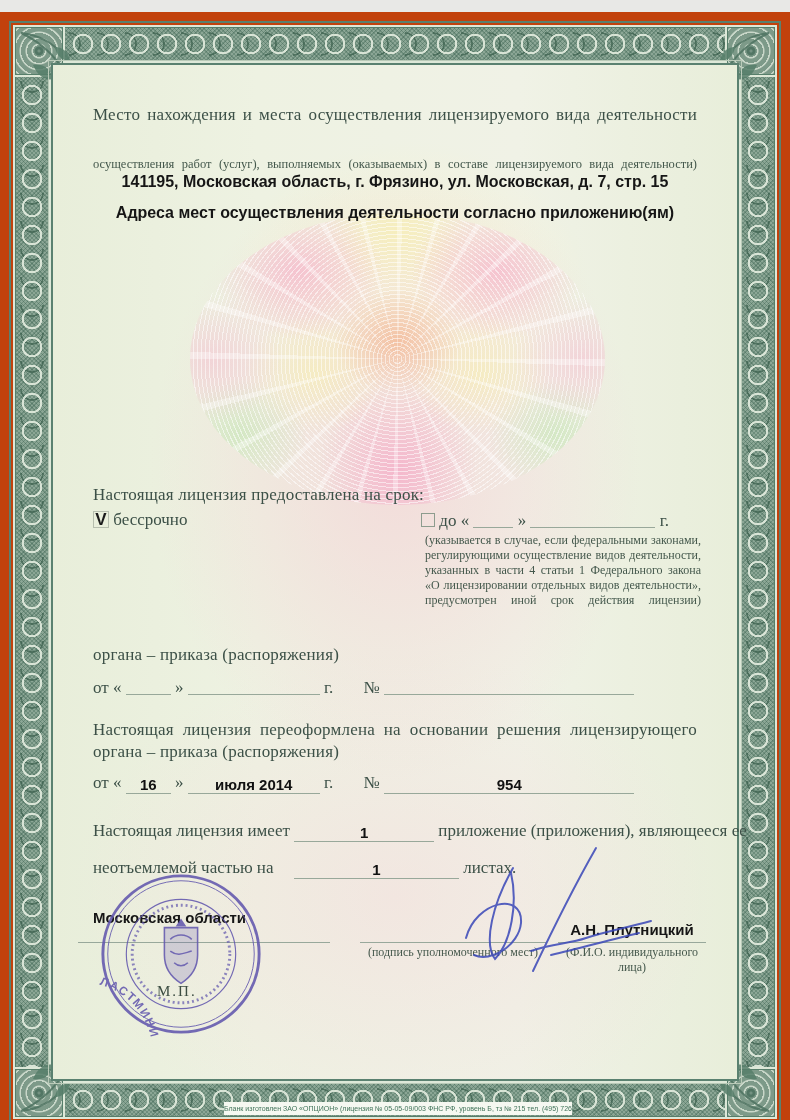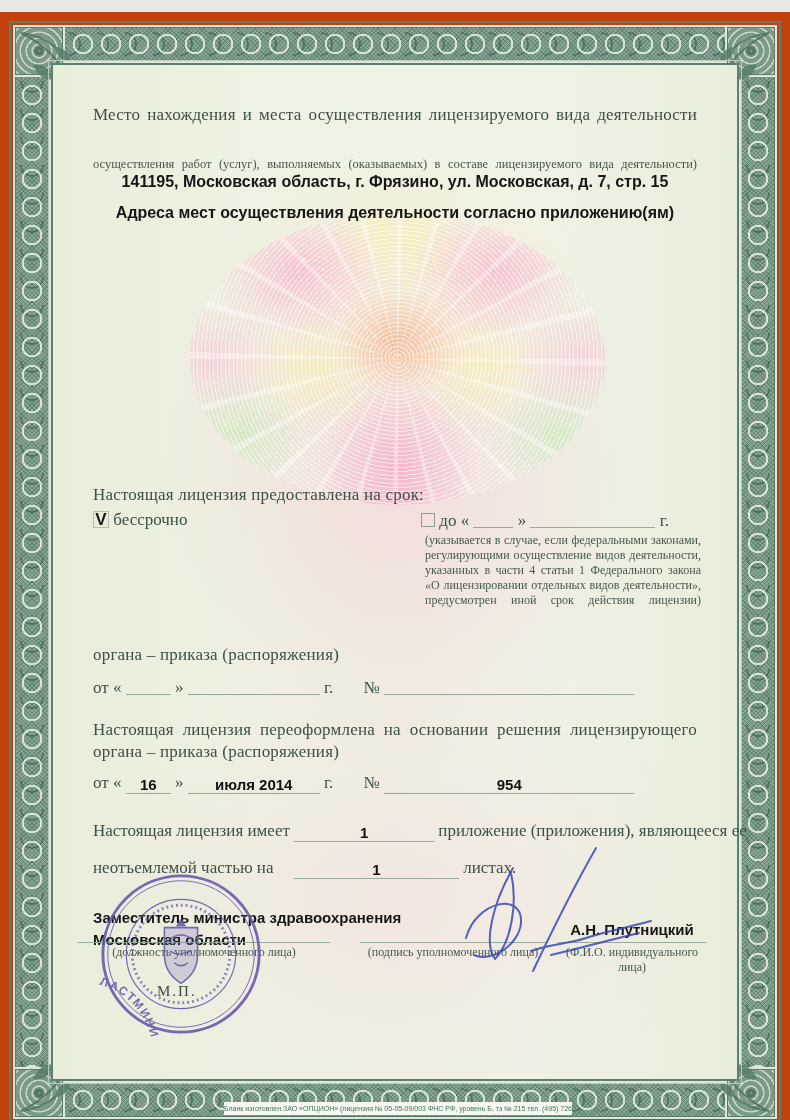--- a/index.html
+++ b/index.html
@@ -186,32 +186,30 @@
       <span>приложение (приложения), являющееся ее</span>
     </div>
     <div class="txt fieldrow" style="left:40px;top:793px;white-space:nowrap;">
       <span>неотъемлемой частью на</span>
       <span style="display:inline-block;width:12px;"></span>
       <span class="uline" style="width:165px;">1</span>
       <span>листах.</span>
     </div>
 
     <div class="txt bold-sans" style="left:40px;top:842px;font-size:15px;line-height:22px;">
-      <div>Заместитель министра здравоохранения</div>
       <div>Московская области</div>
     </div>
     <div class="txt bold-sans" style="left:505px;top:856px;width:148px;font-size:15px;text-align:center;">А.Н. Плутницкий</div>
 
     <div class="sig-col" style="left:25px;width:252px;">
       <div class="sig-line"></div>
-      <div class="sig-cap">(должность уполномоченного лица)</div>
     </div>
     <div class="sig-col" style="left:307px;width:186px;">
       <div class="sig-line"></div>
-      <div class="sig-cap">(подпись уполномоченного лица)</div>
+      <div class="sig-cap">(подпись уполномоченного мест)</div>
     </div>
     <div class="sig-col" style="left:505px;width:148px;">
       <div class="sig-line"></div>
       <div class="sig-cap">(Ф.И.О. индивидуального лица)</div>
     </div>
 
     <svg class="stamp" width="166" height="166" viewBox="0 0 170 170">
       <g stroke="#6257ae" fill="none">
         <circle cx="85" cy="85" r="80" stroke-width="3"></circle>
         <circle cx="85" cy="85" r="75" stroke-width="1"></circle>

